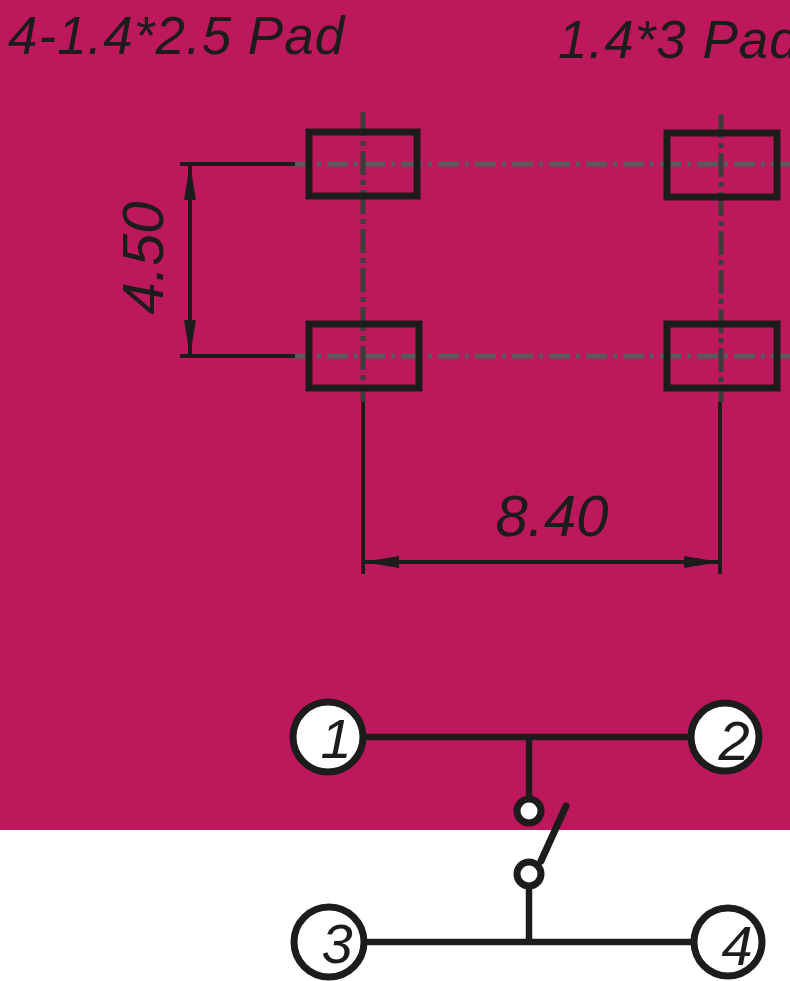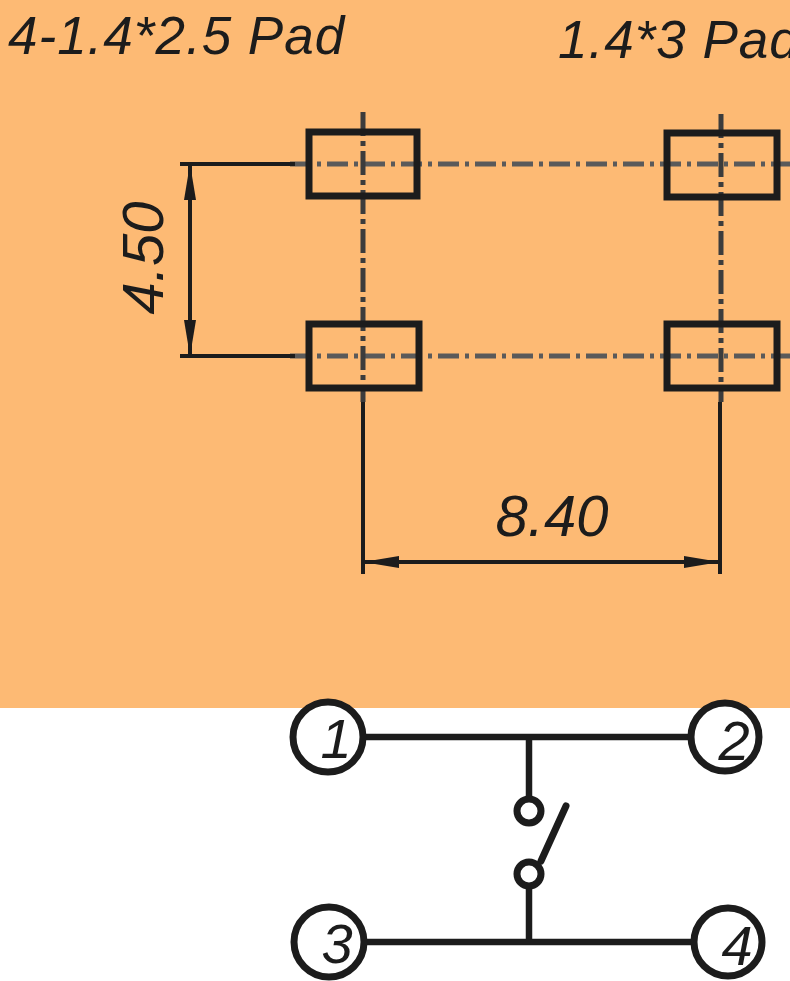--- a/index.html
+++ b/index.html
@@ -7,22 +7,22 @@
     padding: 0;
     background: #ffffff;
     width: 790px;
     height: 981px;
     overflow: hidden;
     font-family: "Liberation Sans", sans-serif;
   }
   .stage {
     position: relative;
     width: 790px;
-    height: 708px;
-    background: #fdba74;
+    height: 830px;
+    background: #be185d;
   }
   svg { display: block; }
   .draw-text {
     font-family: "Liberation Sans", sans-serif;
     font-style: italic;
     fill: #1c1c1c;
   }
   .title-text { font-size: 53px; letter-spacing: 1px; }
   .dim-text   { font-size: 58px; }
   .pin-text   { font-size: 56px; }

